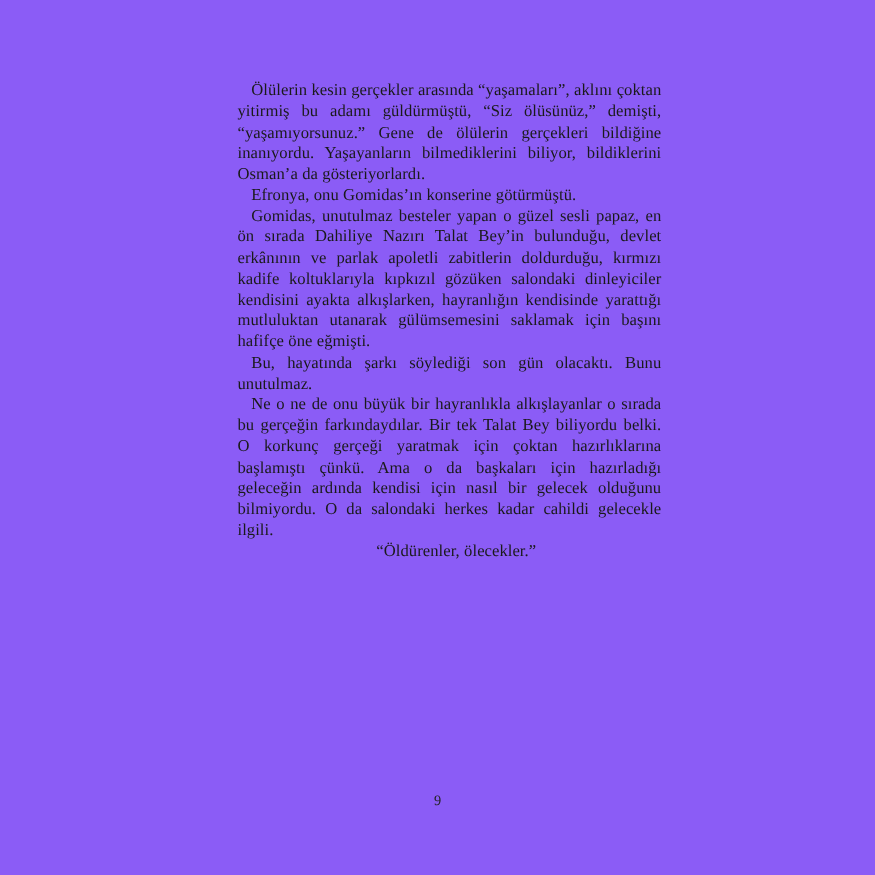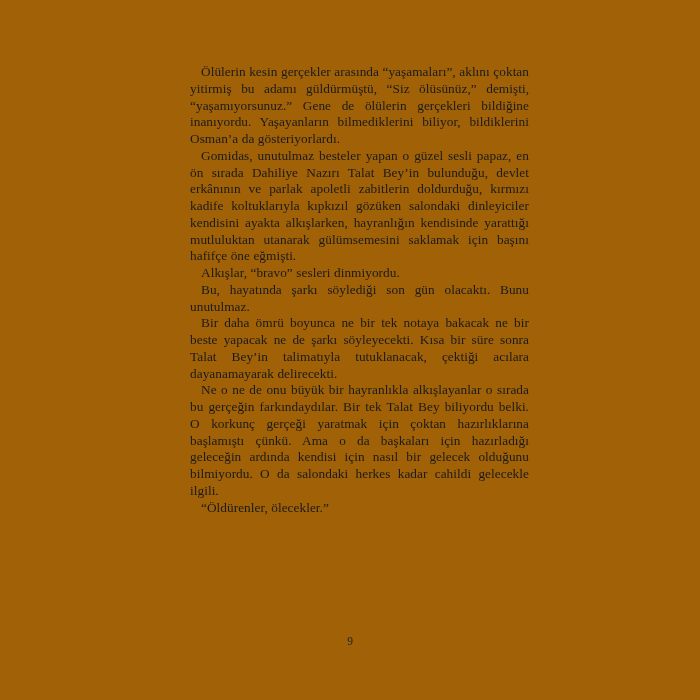--- a/index.html
+++ b/index.html
@@ -12,21 +12,21 @@
     background: #ffffff;
     font-family: "Liberation Serif", "DejaVu Serif", serif;
     color: #1a1a1a;
     overflow: hidden;
   }
 
   #page {
     position: relative;
     width: 700px;
     height: 700px;
-    background: #a16207;
+    background: #8b5cf6;
   }
 
   #text-block {
     position: absolute;
     left: 190px;
     top: 64px;
     width: 339px;
   }
 
   p.para {
@@ -37,21 +37,21 @@
     text-indent: 11px;
     font-size: 13.3px;
     line-height: 16.75px;
     letter-spacing: 0.04px;
     word-spacing: 0.1px;
     hyphens: manual;
     -webkit-hyphens: manual;
   }
 
   p.para:last-child {
-    text-align: left;
+    text-align: center;
   }
 
   #folio {
     position: absolute;
     left: 0;
     top: 634px;
     width: 700px;
     text-align: center;
     font-size: 11.5px;
     line-height: 14px;
@@ -59,23 +59,22 @@
     font-family: "Liberation Serif", "DejaVu Serif", serif;
   }
 </style>
 </head>
 <body>
 
 <div id="page">
 
   <div id="text-block">
     <p class="para">Ölülerin kesin gerçekler arasında “yaşamaları”, aklını çoktan yitirmiş bu adamı güldürmüştü, “Siz ölüsünüz,” demişti, “yaşamıyorsunuz.” Gene de ölülerin gerçekleri bildiğine inanıyordu. Yaşayanların bilmediklerini biliyor, bildiklerini Osman’a da gösteriyorlardı.</p>
+    <p class="para">Efronya, onu Gomidas’ın konserine götürmüştü.</p>
     <p class="para">Gomidas, unutulmaz besteler yapan o güzel sesli papaz, en ön sırada Dahiliye Nazırı Talat Bey’in bulunduğu, devlet erkânının ve parlak apoletli zabitlerin doldurduğu, kırmızı kadife koltuklarıyla kıpkızıl gözüken salondaki dinleyiciler kendisini ayakta alkışlarken, hayranlığın kendisinde yarattığı mutluluktan utanarak gülümsemesini saklamak için başını hafifçe öne eğmişti.</p>
-    <p class="para">Alkışlar, “bravo” sesleri dinmiyordu.</p>
     <p class="para">Bu, hayatında şarkı söylediği son gün olacaktı. Bunu unutulmaz.</p>
-    <p class="para">Bir daha ömrü boyunca ne bir tek notaya bakacak ne bir beste yapacak ne de şarkı söyleyecekti. Kısa bir süre sonra Talat Bey’in talimatıyla tutuklanacak, çektiği acılara dayanamayarak delirecekti.</p>
     <p class="para">Ne o ne de onu büyük bir hayranlıkla alkışlayanlar o sırada bu gerçeğin farkındaydılar. Bir tek Talat Bey biliyordu belki. O korkunç gerçeği yaratmak için çoktan hazırlıklarına başlamıştı çünkü. Ama o da başkaları için hazırladığı geleceğin ardında kendisi için nasıl bir gelecek olduğunu bilmiyordu. O da salondaki herkes kadar cahildi gelecekle ilgili.</p>
     <p class="para">“Öldürenler, ölecekler.”</p>
   </div>
 
   <div id="folio">9</div>
 
 </div>
 
 </body></html>

